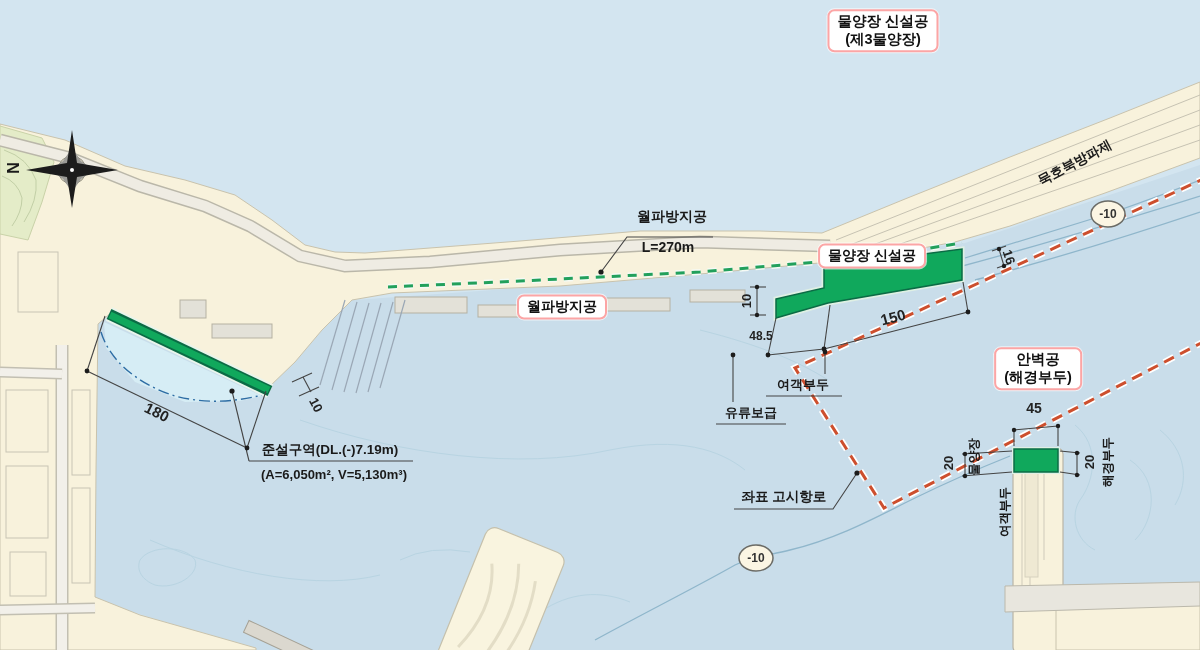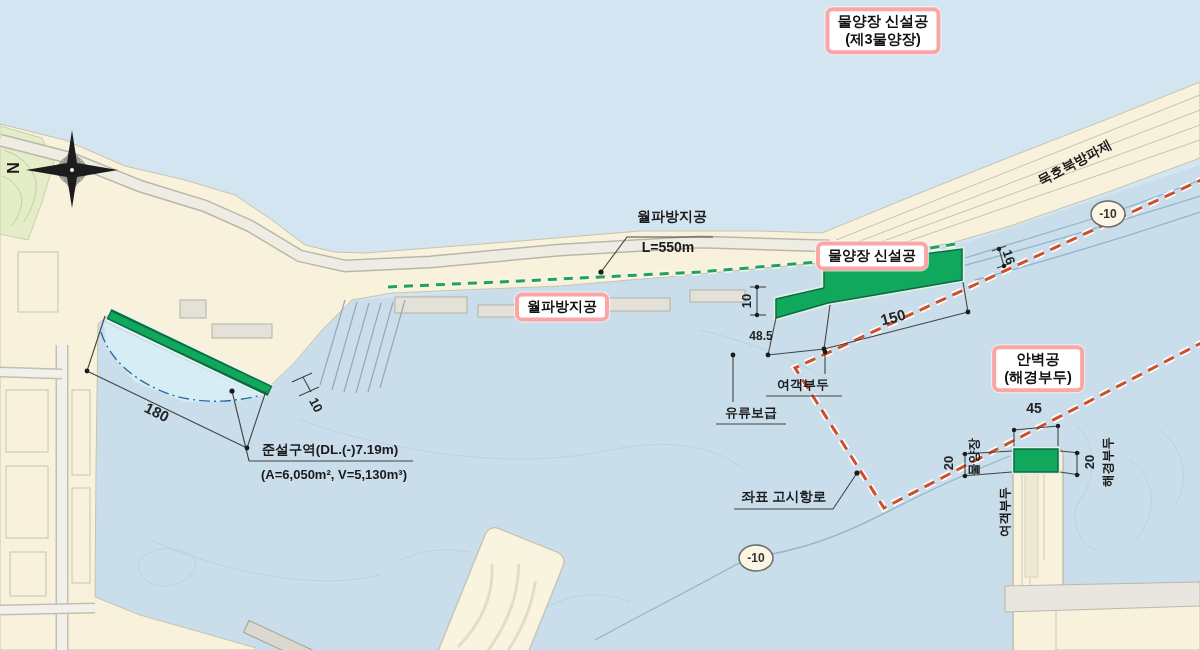--- a/index.html
+++ b/index.html
@@ -1,19 +1,19 @@
 <!DOCTYPE html>
 <html><head>
 <meta charset="utf-8">
 <style>
   html,body{margin:0;padding:0;background:#fff;}
   .stage{position:relative;width:1200px;height:650px;overflow:hidden;
          font-family:"Liberation Sans","DejaVu Sans",sans-serif;}
   .stage svg{position:absolute;left:0;top:0;}
-  .maplabel-box{position:absolute;background:#fff;border:4px solid #fca5a5;border-radius:7px;
+  .maplabel-box{position:absolute;background:#fff;border:2px solid #fca5a5;border-radius:7px;
     padding:2px 8px;font-weight:bold;font-size:14.5px;line-height:1.22;text-align:center;
     color:#111;transform:translate(-50%,-50%);white-space:nowrap;box-shadow:0 0 0 1px rgba(255,255,255,.65);}
   .maplabel{position:absolute;font-weight:bold;color:#1a1a1a;transform:translate(-50%,-50%);
     white-space:nowrap;font-size:13px;}
   .dim{position:absolute;font-weight:bold;color:#222;white-space:nowrap;font-size:13px;}
 </style>
 </head>
 <body>
 
 <div class="stage">
@@ -225,21 +225,21 @@
 </div>
 <div class="maplabel-box" style="left:872px;top:256px;font-size:14px;">
   <span>물양장 신설공</span>
 </div>
 <div class="maplabel-box" style="left:1038px;top:369px;">
   <div>안벽공</div>
   <div>(해경부두)</div>
 </div>
 
 <div class="maplabel" style="left:672px;top:217px;font-size:14px;">월파방지공</div>
-<div class="maplabel" style="left:668px;top:247px;font-size:14px;">L=550m</div>
+<div class="maplabel" style="left:668px;top:247px;font-size:14px;">L=270m</div>
 <div class="maplabel" style="left:1075px;top:163px;transform:translate(-50%,-50%) rotate(-28deg);font-size:13.5px;">묵호북방파제</div>
 <div class="maplabel" style="left:330px;top:450px;transform:translate(-50%,-50%);font-size:13.5px;">준설구역(DL.(-)7.19m)</div>
 <div class="maplabel" style="left:334px;top:474px;transform:translate(-50%,-50%);font-size:13px;">(A=6,050m², V=5,130m³)</div>
 <div class="maplabel" style="left:803px;top:385px;">여객부두</div>
 <div class="maplabel" style="left:751px;top:413px;text-align:center;">유류보급</div>
 <div class="maplabel" style="left:784px;top:497px;font-size:13.5px;">좌표 고시항로</div>
 <div class="maplabel" style="left:974px;top:457px;transform:translate(-50%,-50%) rotate(-90deg);font-size:12.5px;">물양장</div>
 <div class="maplabel" style="left:1005px;top:512px;transform:translate(-50%,-50%) rotate(-90deg);font-size:12.5px;">여객부두</div>
 <div class="maplabel" style="left:1108px;top:462px;transform:translate(-50%,-50%) rotate(-90deg);font-size:12.5px;">해경부두</div>
 <div class="maplabel" style="left:756px;top:558px;font-size:12px;color:#333;">-10</div>

